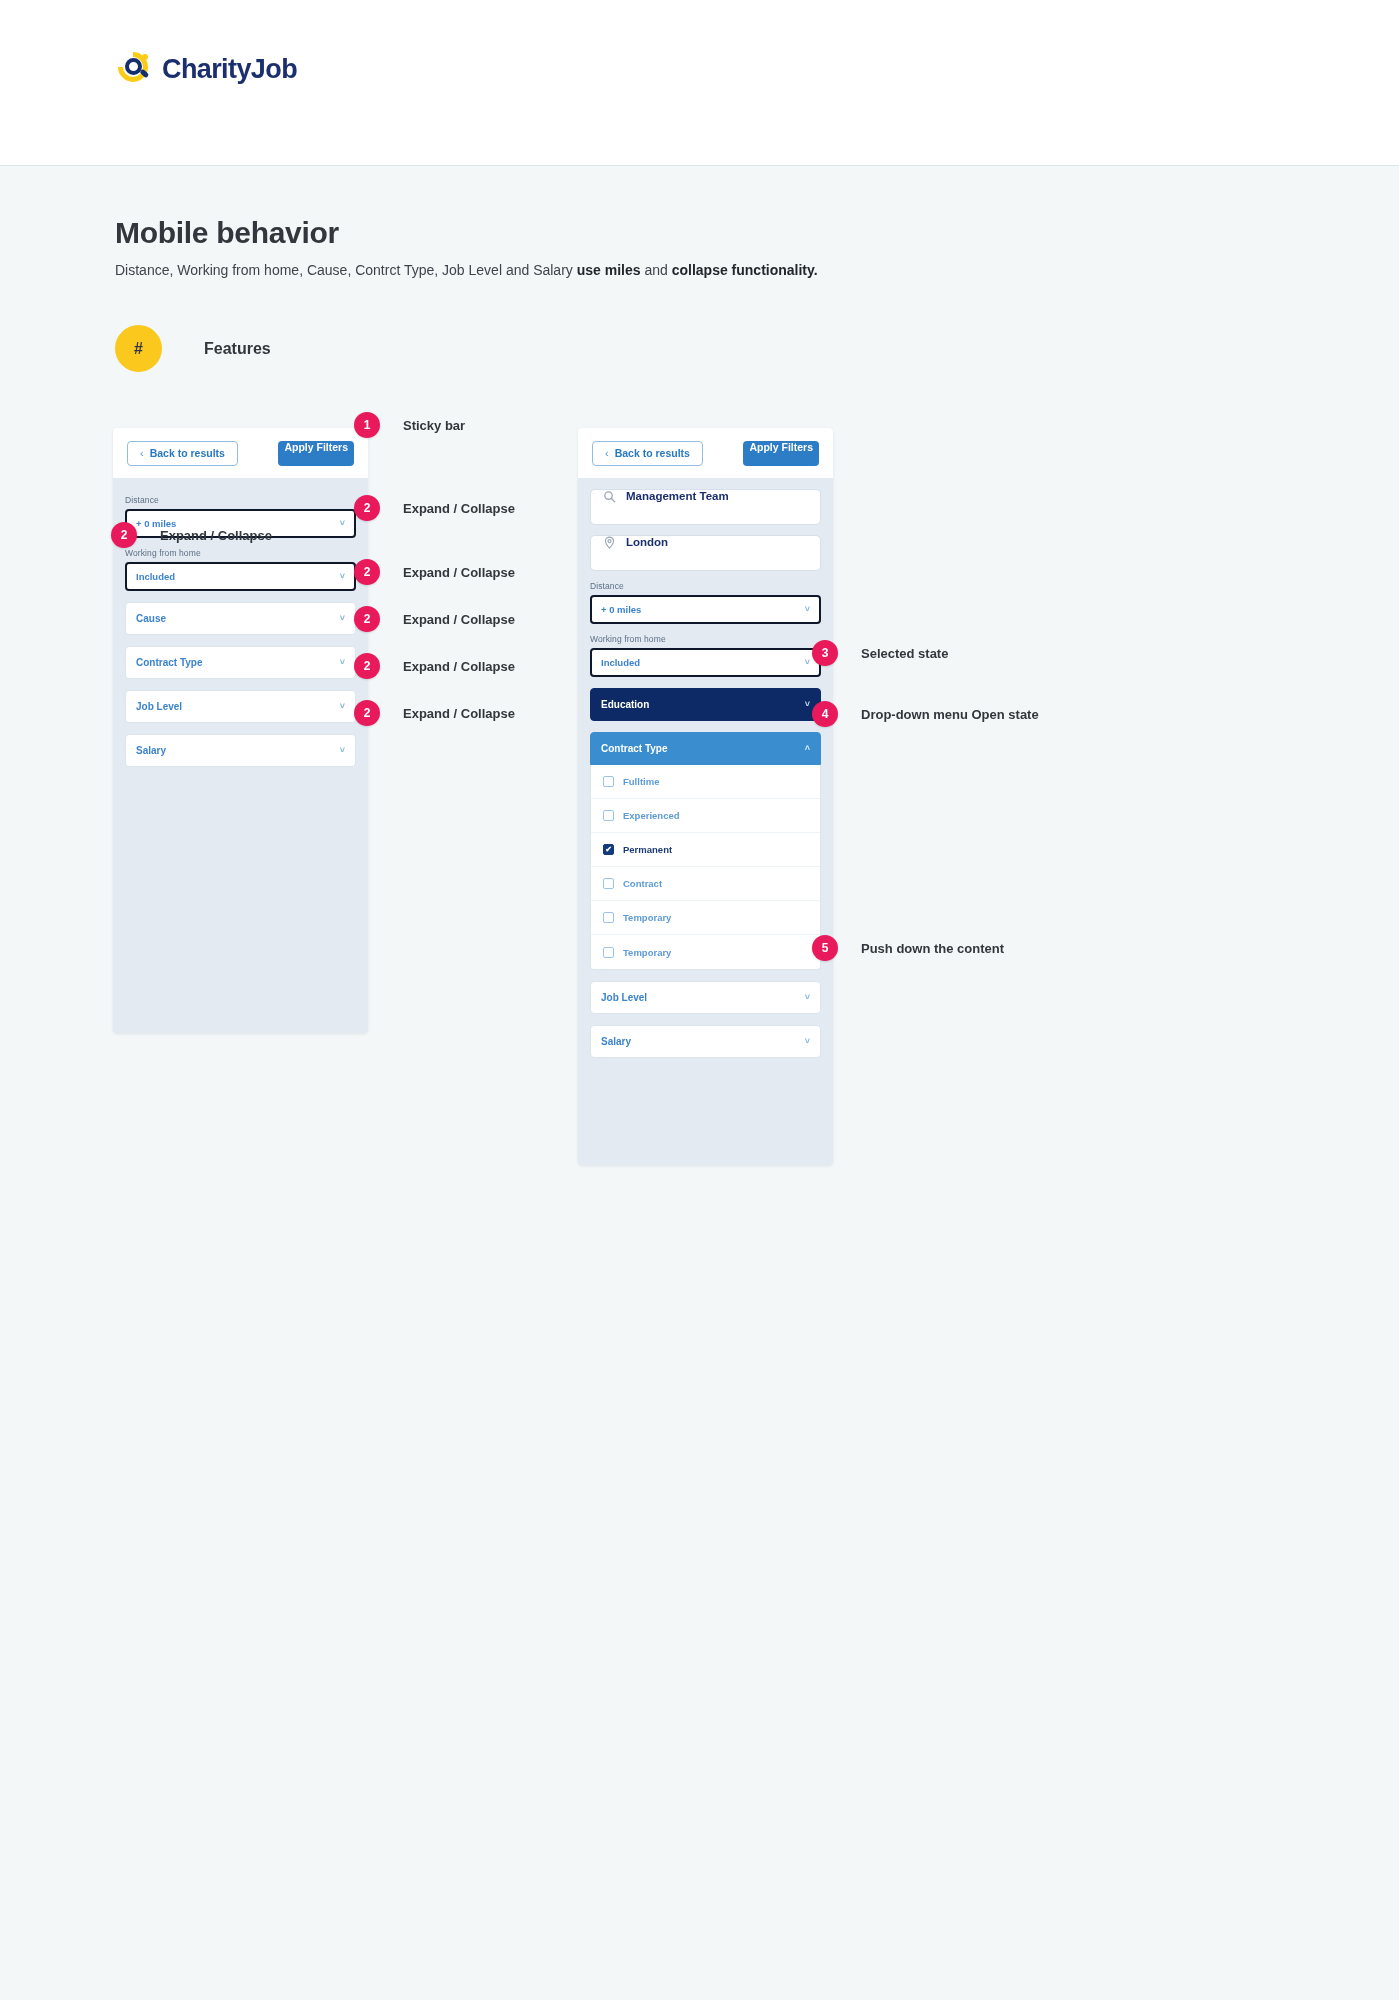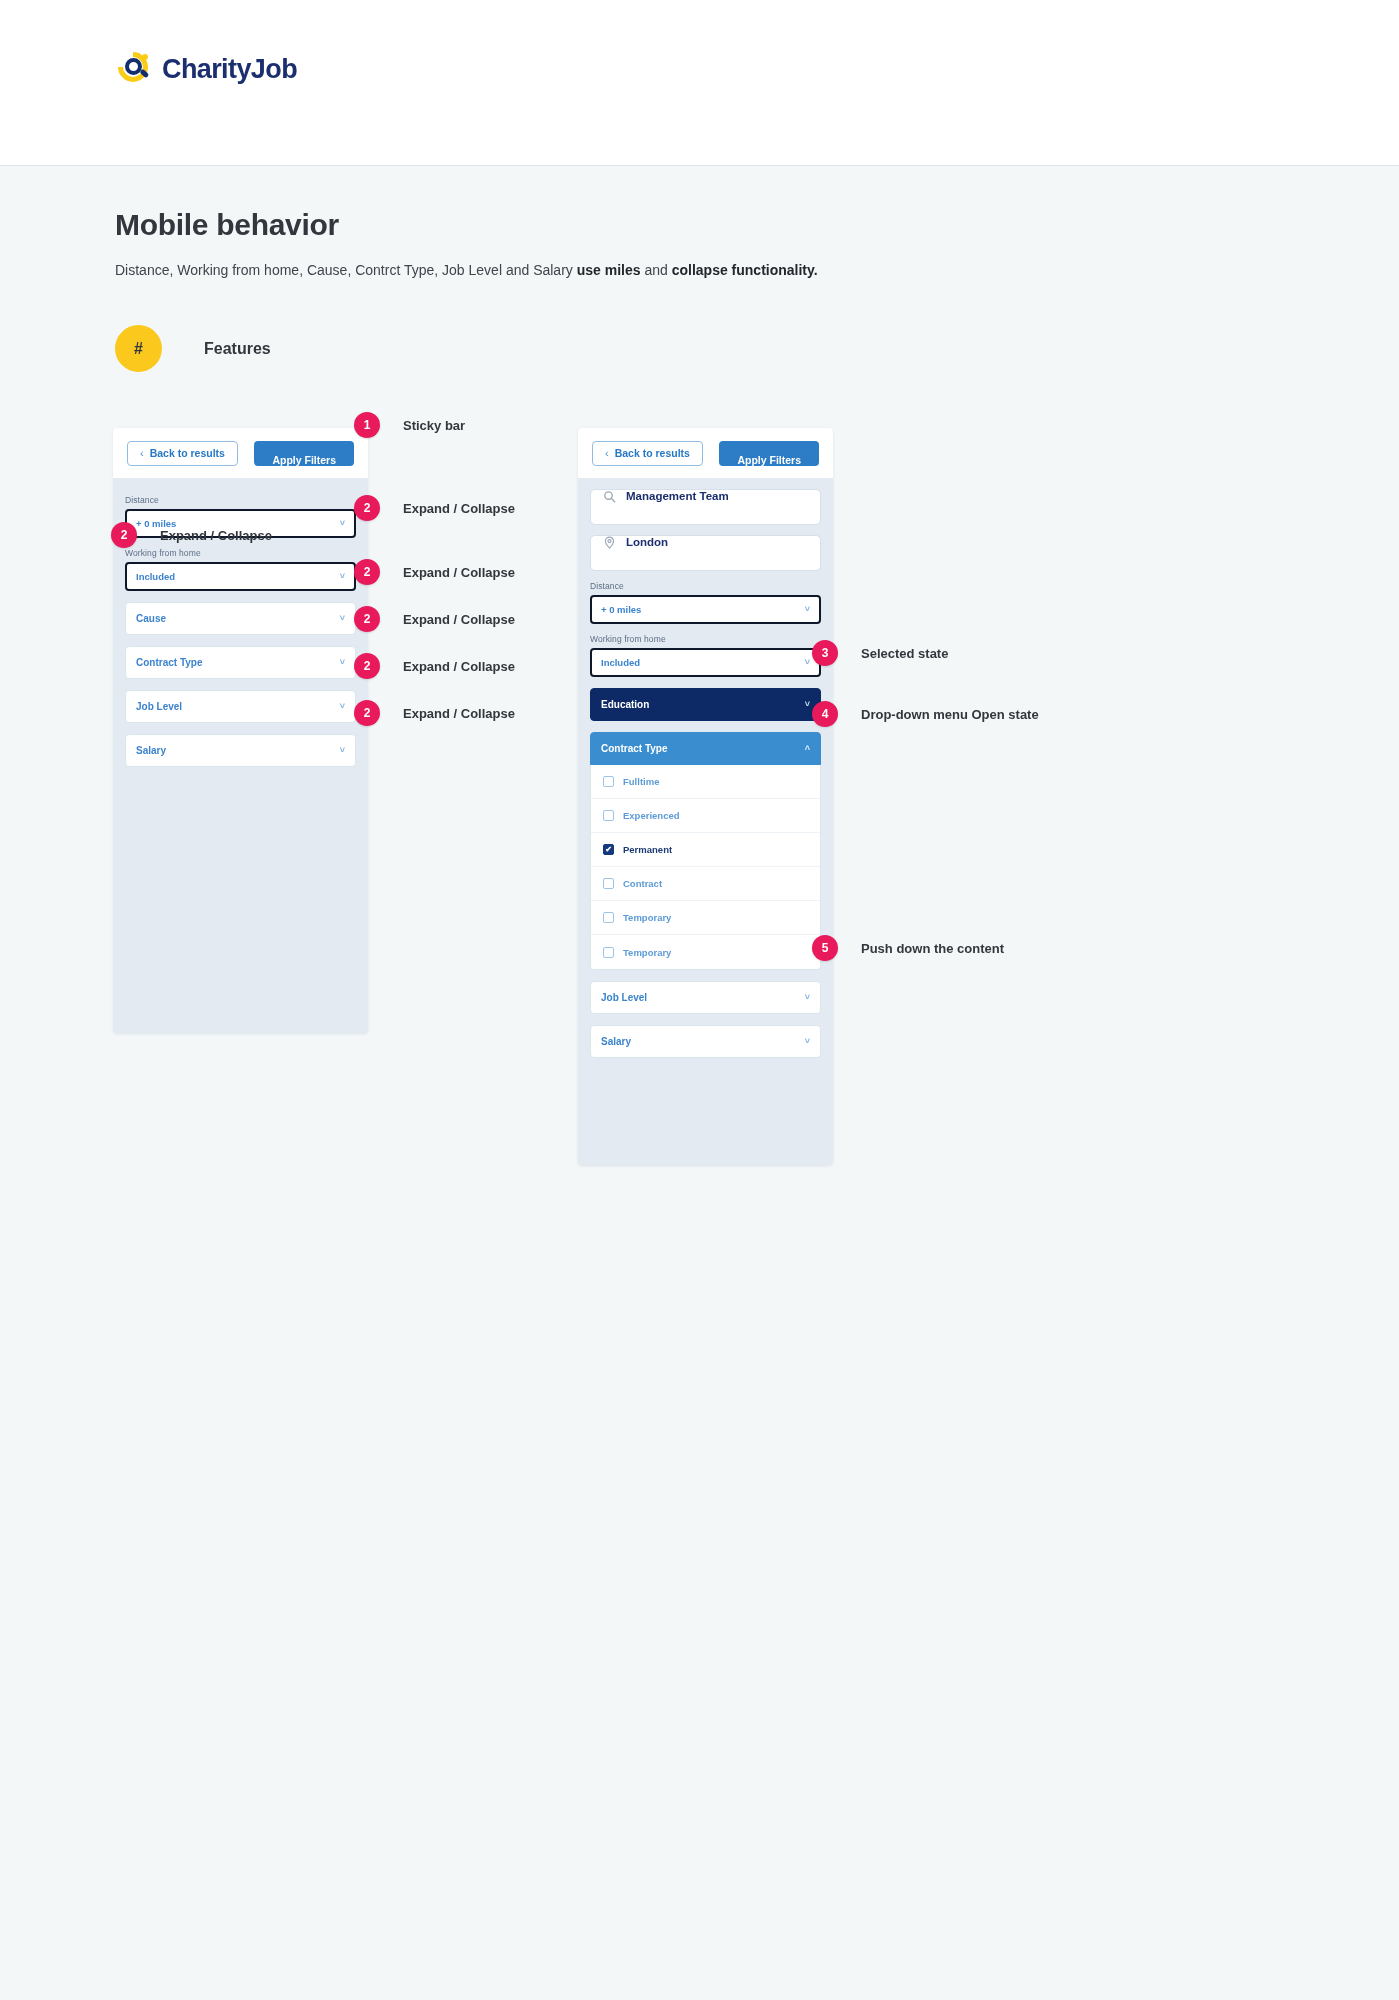--- a/index.html
+++ b/index.html
@@ -35,21 +35,21 @@
     background: #152f6e; border-radius: 3px; transform: rotate(42deg);
   }
   .logo-dot {
     position: absolute; left: 24px; top: 2px; width: 6px; height: 6px;
     background: #facc15; border-radius: 50%;
   }
   .logo-text { font-size: 27px; font-weight: bold; color: #1b2f6e; letter-spacing: -0.6px; }
 
   
   .page-title {
-    position: absolute; left: 115px; top: 208px;
+    position: absolute; left: 115px; top: 216px;
     font-size: 30px; font-weight: bold; color: #33373d; letter-spacing: -0.3px;
   }
   .page-subtitle {
     position: absolute; left: 115px; top: 260px;
     font-size: 14px; color: #3e444b; line-height: 1.5;
   }
   .page-subtitle b { font-weight: bold; color: #23272c; }
 
   
   .features-row { position: absolute; left: 115px; top: 325px; display: flex; align-items: center; }
@@ -77,24 +77,24 @@
     display: flex; align-items: center; padding: 0 14px; gap: 10px;
   }
   .btn-back {
     flex: 0 0 auto; height: 25px; padding: 0 12px;
     border: 1px solid #93bce3; border-radius: 4px; background: #fff;
     color: #2878c4; font-size: 10.5px; font-weight: bold;
     display: flex; align-items: center; gap: 6px; white-space: nowrap;
   }
   .chev-left { font-size: 11px; font-weight: normal; line-height: 1; color: #4f93d2; }
   .btn-apply {
-    margin-left: auto; height: 25px; padding: 0 18px;
+    margin-left: auto; height: 25px; padding: 0 6px;
     background: #2d7dc6; border: none; border-radius: 4px;
     color: #ffffff; font-size: 10.5px; font-weight: bold;
-    display: flex; align-items: flex-end; white-space: nowrap;
+    display: flex; align-items: flex-start; white-space: nowrap;
   }
 
   .mock-body { position: absolute; left: 0; top: 50px; width: 100%; padding: 11px 12px 0 12px; }
 
   .search-field {
     height: 36px; background: #fff; border: 1px solid #d5e0ea; border-radius: 5px;
     display: flex; align-items: flex-start; padding: 0 12px; gap: 10px;
     margin-bottom: 10px;
     font-size: 11.5px; color: #1b2f6e; font-weight: bold;
   }

